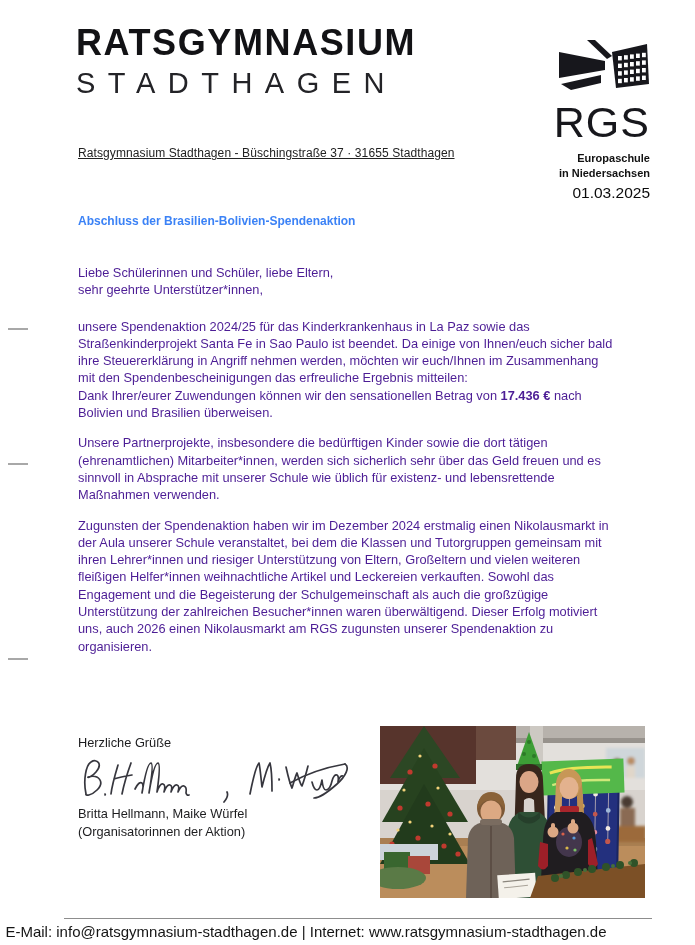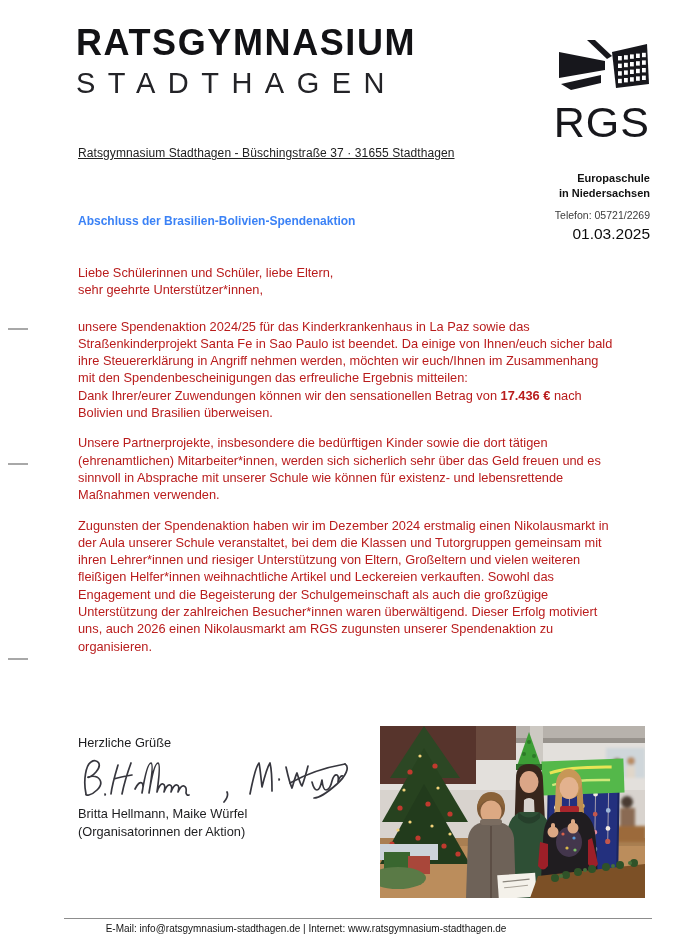--- a/index.html
+++ b/index.html
@@ -14,45 +14,45 @@
   .brand { left:76px; top:24px; }
   .brand-l1 { font-size:36px; font-weight:700; letter-spacing:1.6px; color:#121215; line-height:38px;text-align:center; }
   .brand-l2 { font-size:29px; font-weight:400; letter-spacing:12.5px; color:#232327; line-height:36px; margin-top:3px; }
 
   .sender-line { left:78px; top:146px; font-size:12px; color:#222; text-decoration:underline; letter-spacing:0.1px; }
 
   
   .logo-col { right:45px; top:40px; width:210px; text-align:right; }
   .logo-col svg { display:block; margin-left:auto; }
   .logo-acronym { font-size:43px; font-weight:500; letter-spacing:1px; color:#17171c; line-height:46px; margin-top:1px; }
-  .logo-subtitle { margin-top:26px; font-size:11px; font-weight:700; color:#111; line-height:15px; white-space:pre-line; }
+  .logo-subtitle { margin-top:6px; font-size:11px; font-weight:700; color:#111; line-height:15px; white-space:pre-line; }
   .contact-addr { margin-top:12px; font-size:10.5px; color:#3c3c3c; line-height:15px; white-space:pre-line; }
   .contact-phone { margin-top:7px; font-size:10.5px; color:#3c3c3c; line-height:14px; }
   .letter-date { margin-top:2px; font-size:15.5px; color:#0c0c0c; line-height:19px; }
 
   
   .fold { left:8px; width:20px; height:1.5px; background:#a8a8a8; }
 
   .subject { left:78px; top:214px; font-size:12px; font-weight:700; color:#3b82f6; }
 
   
-  .body-text { left:78px; top:264px; width:600px; font-size:12.8px; line-height:17.3px; color:#b91c1c; }
+  .body-text { left:78px; top:264px; width:600px; font-size:12.8px; line-height:17.3px; color:#4c1d95; }
   .body-text p { white-space:pre-line; margin:0 0 13px 0; }
   .body-text .salutation { margin-bottom:19px; }
   .body-text b { font-weight:700; }
 
   .closing-block { left:78px; top:734px; font-size:12.8px; line-height:17.3px; }
   .signature-svg { left:74px; top:752px; }
   .signer-block { left:78px; top:805px; font-size:12.8px; line-height:17.6px; white-space:pre-line; }
 
   .event-photo { left:380px; top:726px; width:265px; height:172px; }
   .event-photo svg { display:block; }
 
   .footer-rule { left:64px; top:918px; width:588px; height:1px; background:#8d8d8d; }
-  .footer-line { left:0; top:923px; width:612px; text-align:center; font-size:10px; color:#151515; }
+  .footer-line { left:0; top:923px; width:612px; text-align:center; font-size:15px; color:#151515; }
 </style>
 </head>
 <body>
 
 <div class="abs brand">
   <div class="brand-l1">RATSGYMNASIUM</div>
   <div class="brand-l2">STADTHAGEN</div>
 </div>
 
 <div class="abs sender-line">Ratsgymnasium Stadthagen - Büschingstraße 37 · 31655 Stadthagen</div>
@@ -84,42 +84,41 @@
         <rect x="79" y="36.4" width="3.8" height="4.4"></rect>
       <rect x="85" y="12.8" width="3.8" height="4.4"></rect>
         <rect x="85" y="20.4" width="3.8" height="4.4"></rect>
         <rect x="85" y="28" width="3.8" height="4.4"></rect>
         <rect x="85" y="35.6" width="3.8" height="4.4"></rect>
     </g>
   </svg>
   <div class="logo-acronym">RGS</div>
   <div class="logo-subtitle">Europaschule
 in Niedersachsen</div>
-  <div class="contact-phone">Telefon: 05721/2269</div>
   <div class="letter-date">01.03.2025</div>
 </div>
 
 <div class="abs fold" style="top:328px"></div>
 <div class="abs fold" style="top:463px"></div>
 <div class="abs fold" style="top:658px"></div>
 
 <div class="abs subject">Abschluss der Brasilien-Bolivien-Spendenaktion</div>
 
 <div class="abs body-text">
   <p class="salutation">Liebe Schülerinnen und Schüler, liebe Eltern,
 sehr geehrte Unterstützer*innen,</p>
   <p><span>unsere Spendenaktion 2024/25 für das Kinderkrankenhaus in La Paz sowie das
 Straßenkinderprojekt Santa Fe in Sao Paulo ist beendet. Da einige von Ihnen/euch sicher bald
 ihre Steuererklärung in Angriff nehmen werden, möchten wir euch/Ihnen im Zusammenhang
 mit den Spendenbescheinigungen das erfreuliche Ergebnis mitteilen:
 Dank Ihrer/eurer Zuwendungen können wir den sensationellen Betrag von </span><b>17.436 €</b><span> nach
 Bolivien und Brasilien überweisen.</span></p>
   <p>Unsere Partnerprojekte, insbesondere die bedürftigen Kinder sowie die dort tätigen
 (ehrenamtlichen) Mitarbeiter*innen, werden sich sicherlich sehr über das Geld freuen und es
-sinnvoll in Absprache mit unserer Schule wie können für existenz- und lebensrettende
+sinnvoll in Absprache mit unserer Schule wie üblich für existenz- und lebensrettende
 Maßnahmen verwenden.</p>
   <p>Zugunsten der Spendenaktion haben wir im Dezember 2024 erstmalig einen Nikolausmarkt in
 der Aula unserer Schule veranstaltet, bei dem die Klassen und Tutorgruppen gemeinsam mit
 ihren Lehrer*innen und riesiger Unterstützung von Eltern, Großeltern und vielen weiteren
 fleißigen Helfer*innen weihnachtliche Artikel und Leckereien verkauften. Sowohl das
 Engagement und die Begeisterung der Schulgemeinschaft als auch die großzügige
 Unterstützung der zahlreichen Besucher*innen waren überwältigend. Dieser Erfolg motiviert
 uns, auch 2026 einen Nikolausmarkt am RGS zugunsten unserer Spendenaktion zu
 organisieren.</p>
 </div>

